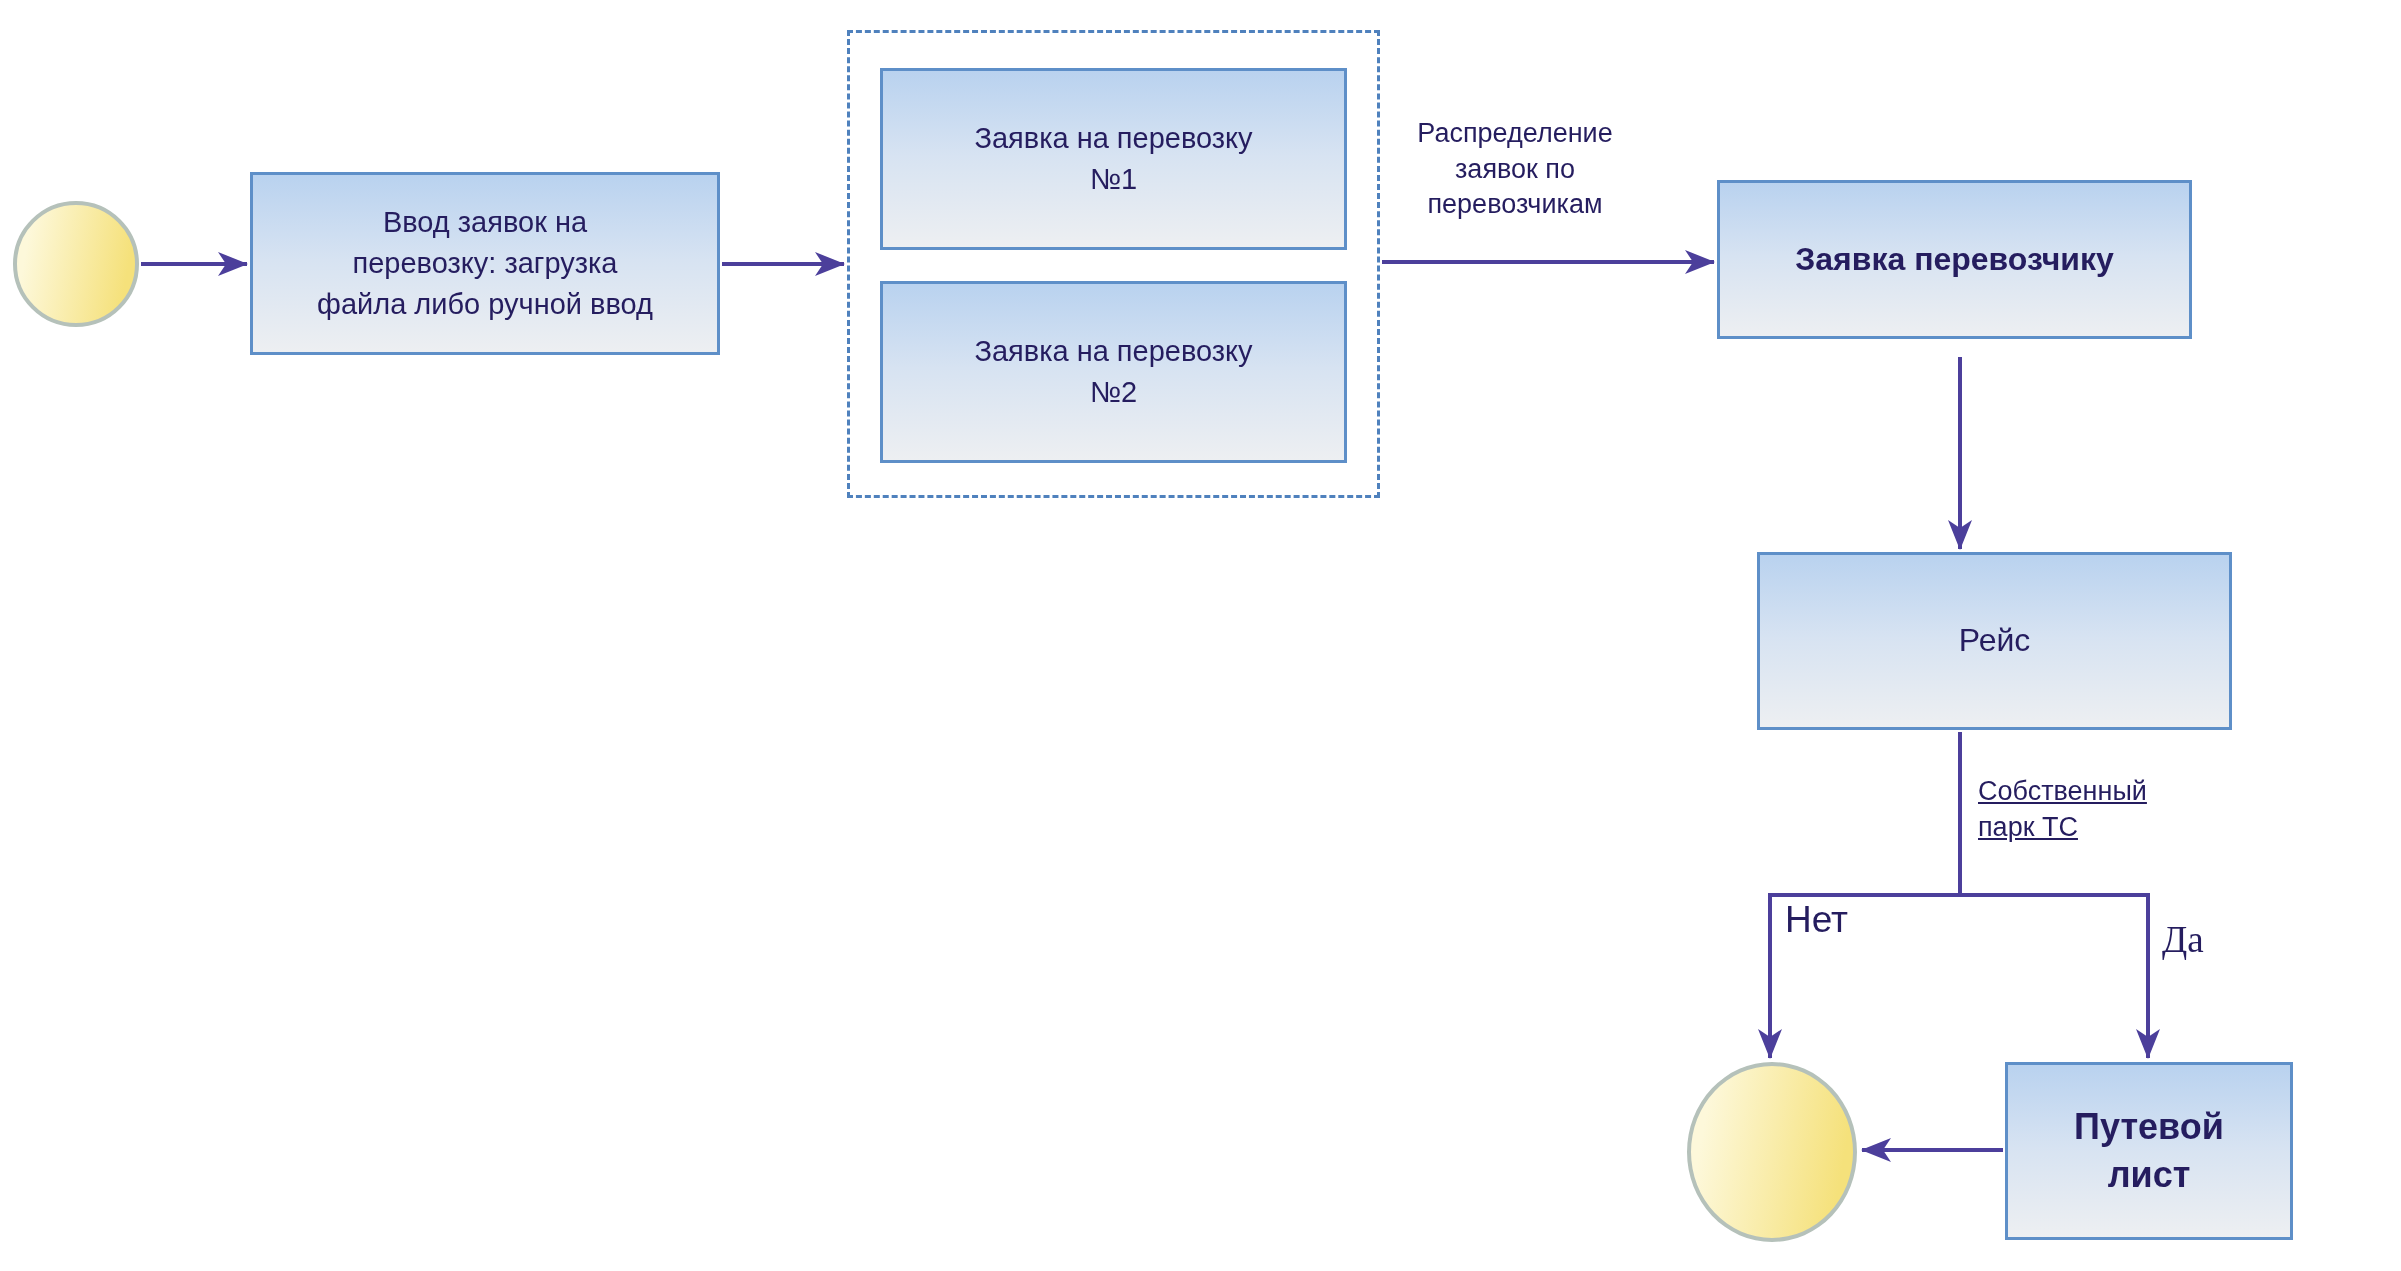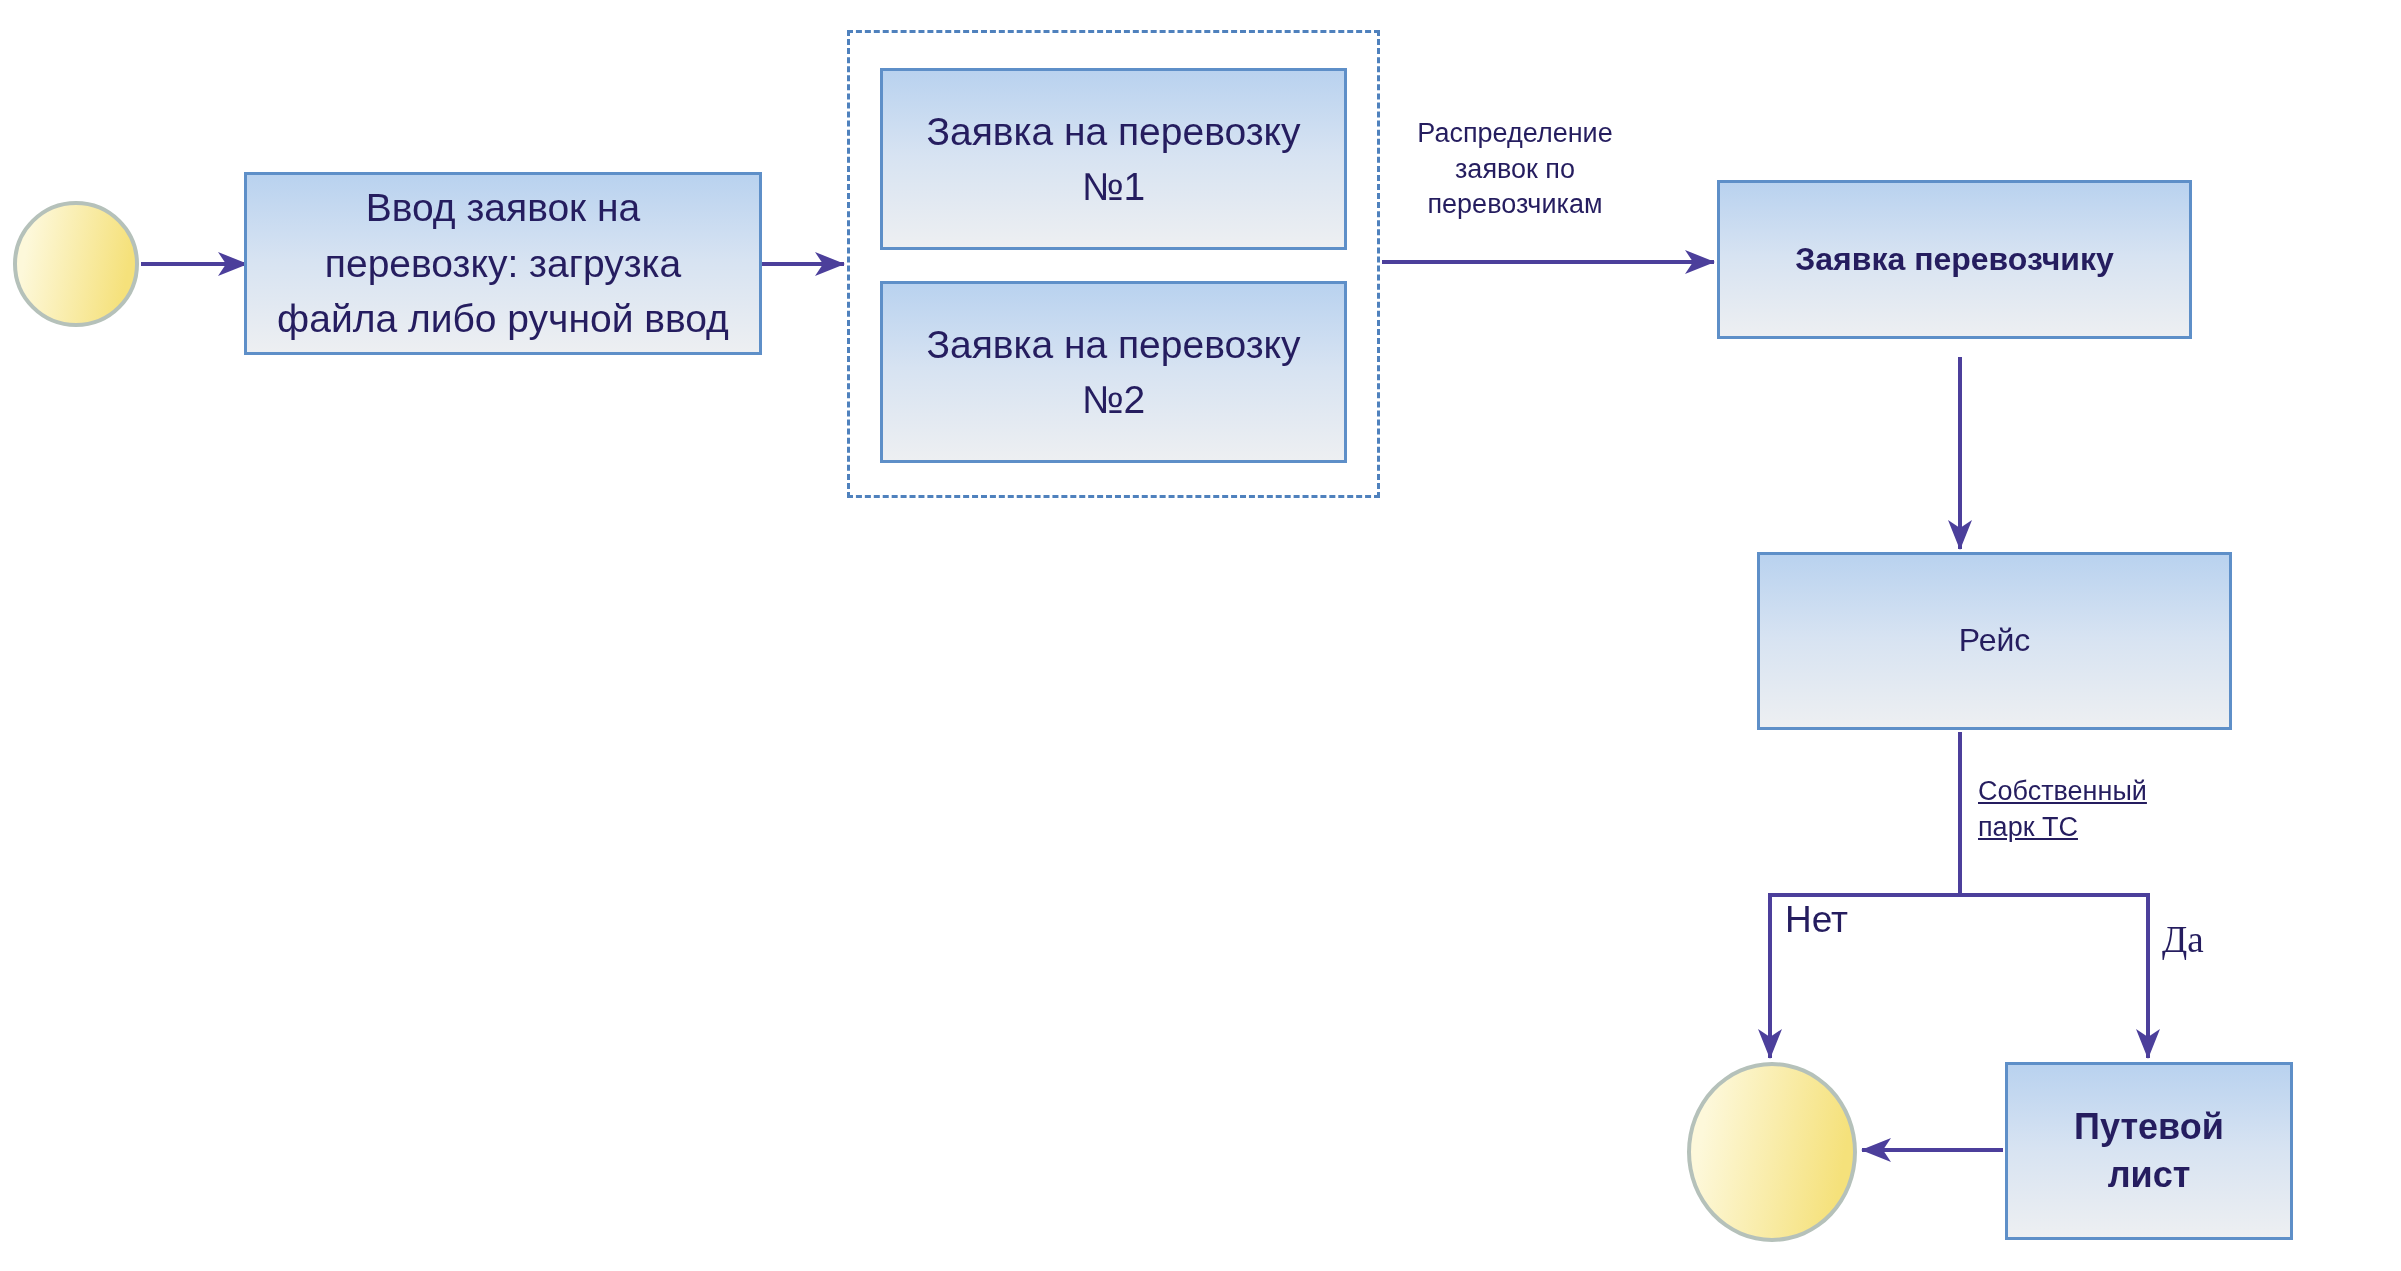--- a/index.html
+++ b/index.html
@@ -41,21 +41,21 @@
   .event{
     position:absolute;box-sizing:border-box;border-radius:50%;
     border:4px solid var(--event-border);
     background:linear-gradient(100deg,var(--event-fill-light) 12%,var(--event-fill-dark) 88%);
   }
   .edge-label{
     position:absolute;color:var(--text);white-space:pre-line;
     line-height:1.32;font-size:27px;
   }
   .edge-label.centered{text-align:center;}
-  .fs29{font-size:39px;}
+  .fs29{font-size:29px;}
   .fs32{font-size:32px;}
   .fs36{font-size:36px;line-height:1.33;}
   .fs37{font-size:37px;}
 </style>
 </head>
 <body>
 
 <div id="page">
 
   <svg id="connector-layer" viewBox="0 0 2401 1271" xmlns="http://www.w3.org/2000/svg">
@@ -70,21 +70,21 @@
     <path d="M1960,357 L1960,549" marker-end="url(#arrow)"></path>
     <path d="M1960,732 L1960,897"></path>
     <path d="M1768,895 L2150,895"></path>
     <path d="M1770,893 L1770,1058" marker-end="url(#arrow)"></path>
     <path d="M2148,893 L2148,1058" marker-end="url(#arrow)"></path>
     <path d="M2003,1150 L1862,1150" marker-end="url(#arrow)"></path>
   </svg>
 
   <div class="event" style="left:13px;top:201px;width:126px;height:126px;"></div>
 
-  <div class="box fs29" style="left:244px;top:172px;width:518px;height:183px;">
+  <div class="box fs29" style="left:250px;top:172px;width:470px;height:183px;">
     <span>Ввод заявок на
 перевозку: загрузка
 файла либо ручной ввод</span>
   </div>
 
   <div class="group" style="left:847px;top:30px;width:533px;height:468px;"></div>
 
   <div class="box fs29" style="left:880px;top:68px;width:467px;height:182px;">
     <span>Заявка на перевозку
 №1</span>

